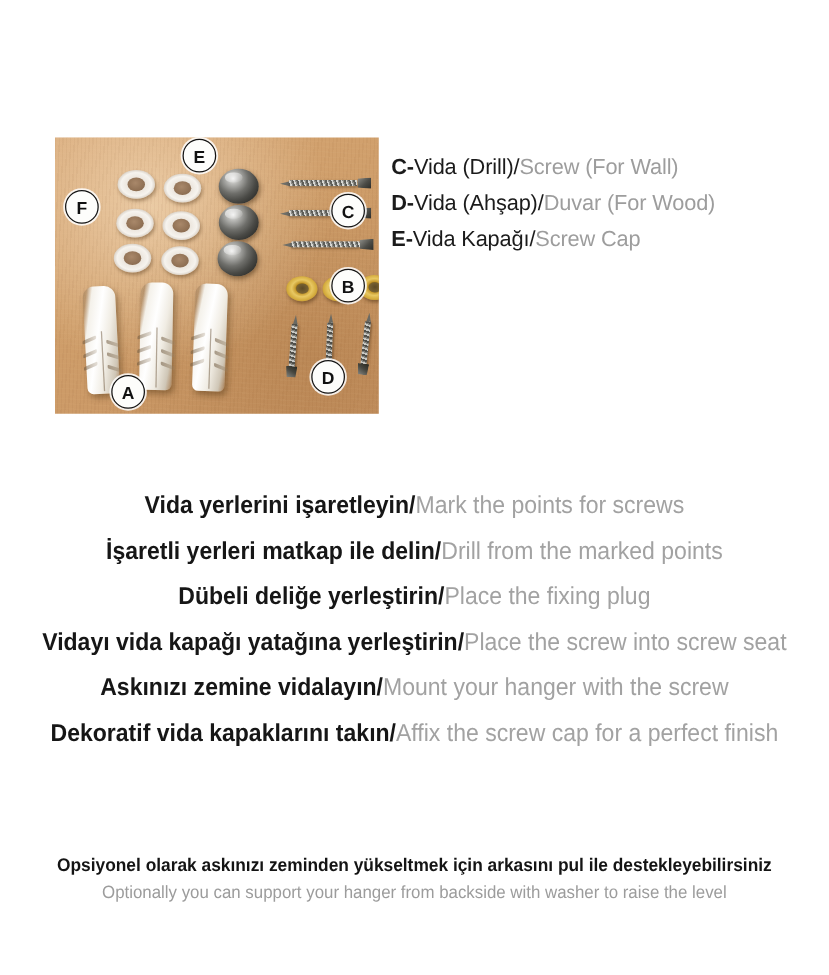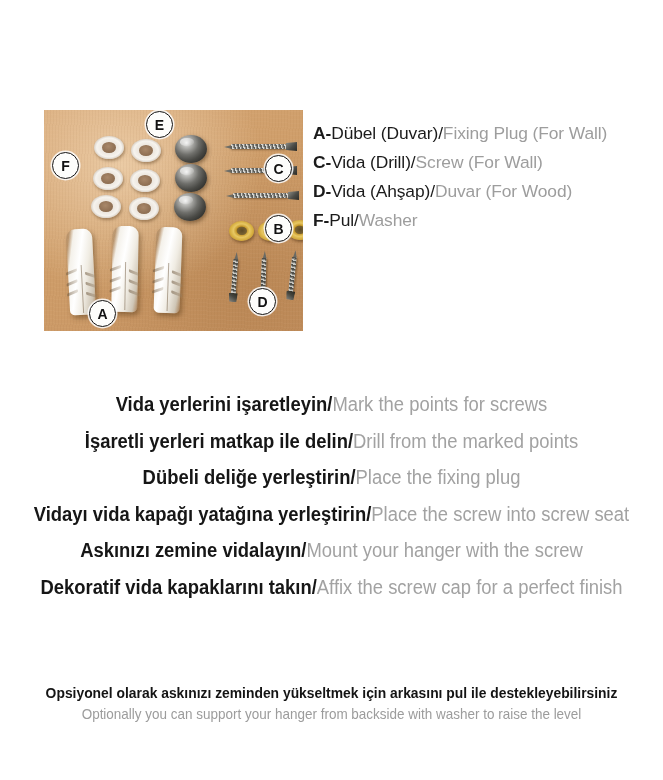--- a/index.html
+++ b/index.html
@@ -338,30 +338,27 @@
   </div>
 <div class="badge" style="left:89px;  top:300px;">
     <span>A</span>
   </div>
 <div class="badge" style="left:249px; top:288px;">
     <span>D</span>
   </div>
 
 <div class="legend">
   <div class="legend-row">
-    <span class="ltr">A</span><span class="ltr">-</span><span class="tr">Dübel (Duvar)</span><span class="tr">/</span><span class="en">Fixing Plug (For Wall)</span>
-  </div>
-  <div class="legend-row">
     <span class="ltr">C</span><span class="ltr">-</span><span class="tr">Vida (Drill)</span><span class="tr">/</span><span class="en">Screw (For Wall)</span>
   </div>
   <div class="legend-row">
     <span class="ltr">D</span><span class="ltr">-</span><span class="tr">Vida (Ahşap)</span><span class="tr">/</span><span class="en">Duvar (For Wood)</span>
   </div>
   <div class="legend-row">
-    <span class="ltr">F</span><span class="ltr">-</span><span class="tr">Pul</span><span class="tr">/</span><span class="en">Washer</span>
+    <span class="ltr">E</span><span class="ltr">-</span><span class="tr">Vida Kapağı</span><span class="tr">/</span><span class="en">Screw Cap</span>
   </div>
 </div>
 
 <div class="steps">
   <div class="step">
     <span class="tr">Vida yerlerini işaretleyin/</span><span class="en">Mark the points for screws</span>
   </div>
   <div class="step">
     <span class="tr">İşaretli yerleri matkap ile delin/</span><span class="en">Drill from the marked points</span>
   </div>

